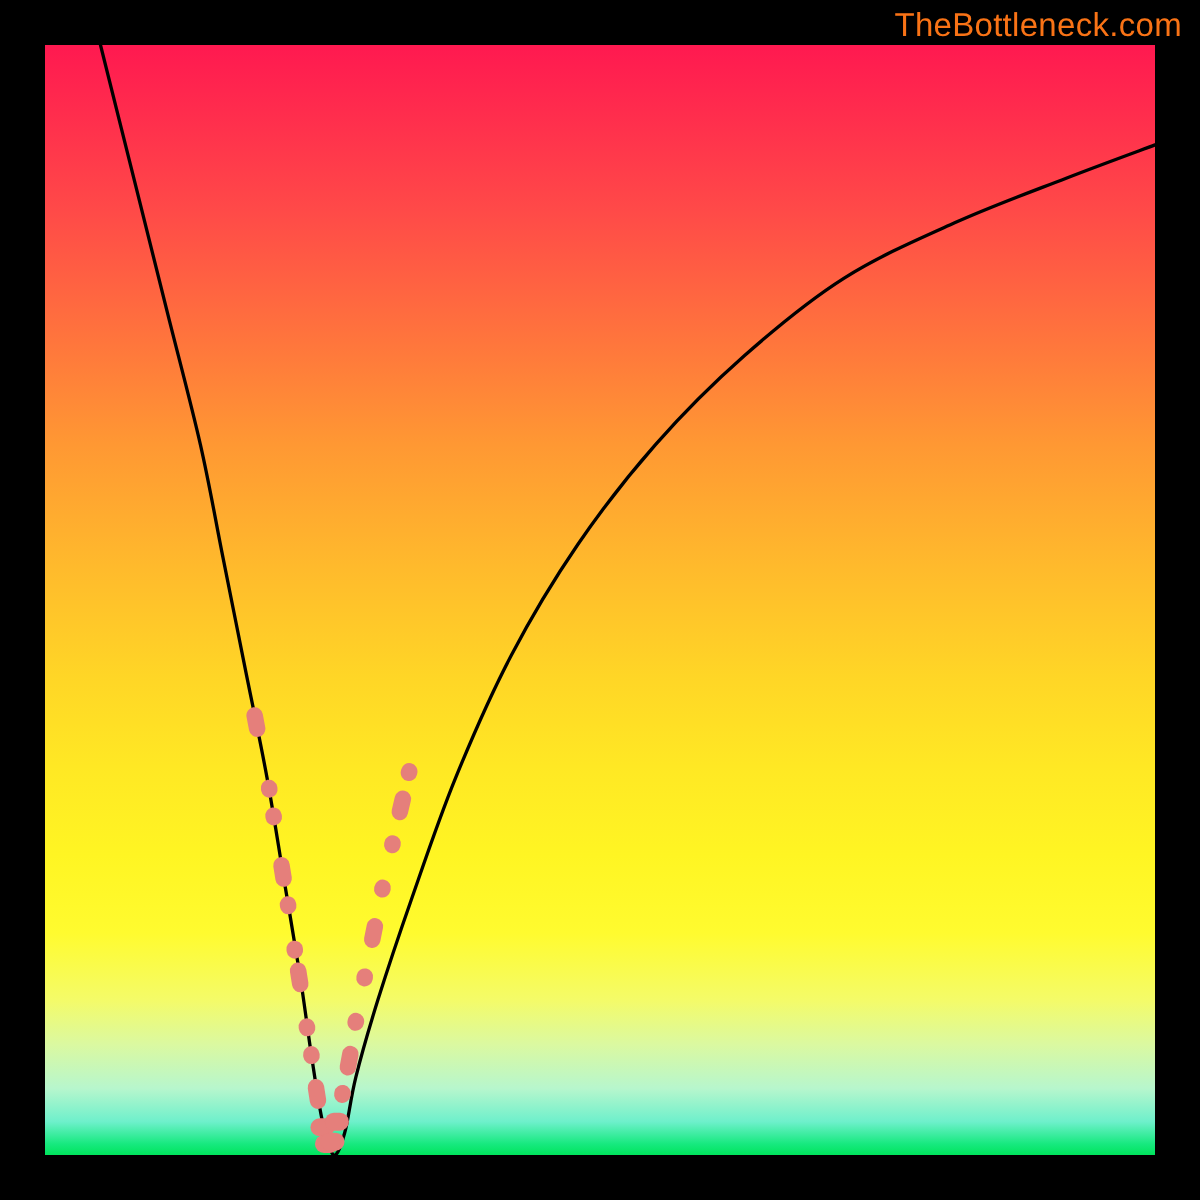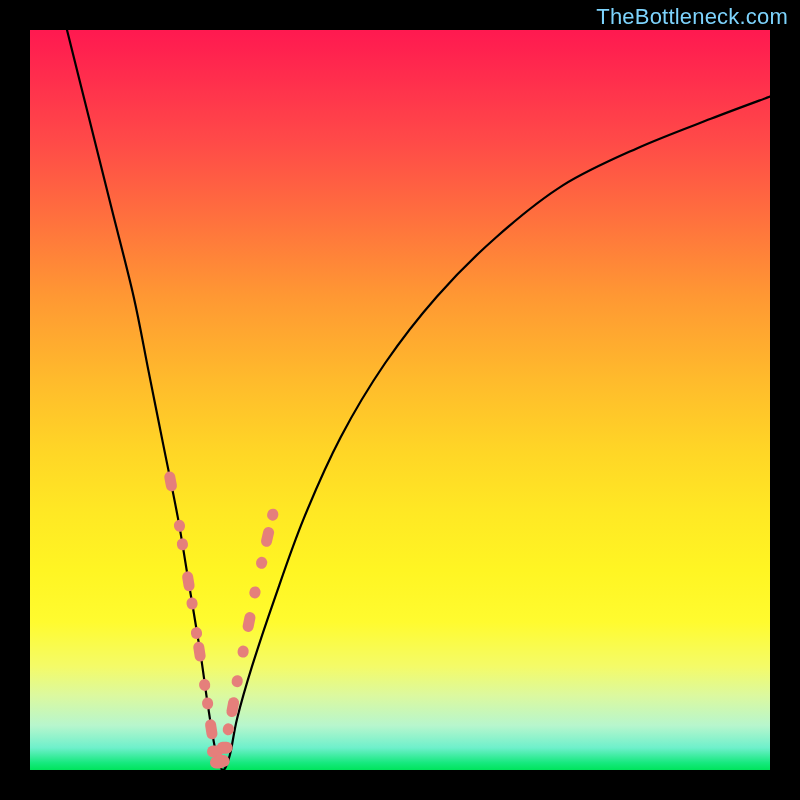--- a/index.html
+++ b/index.html
@@ -50,21 +50,21 @@
       #b7f6cd 94%,
       #6ef0cb 97%,
       #17e97f 99%,
       #00e45c 100%
     );
   }
   .watermark {
     position: absolute;
     top: 4px;
     right: 12px;
-    color: #7dd3fc;
+    color: #f97316;
     font-size: 22px;
     font-weight: 500;
     letter-spacing: 0.2px;
     user-select: none;
   }
   svg.curve-layer {
     position: absolute;
     top: 0;
     left: 0;
     width: 740px;

